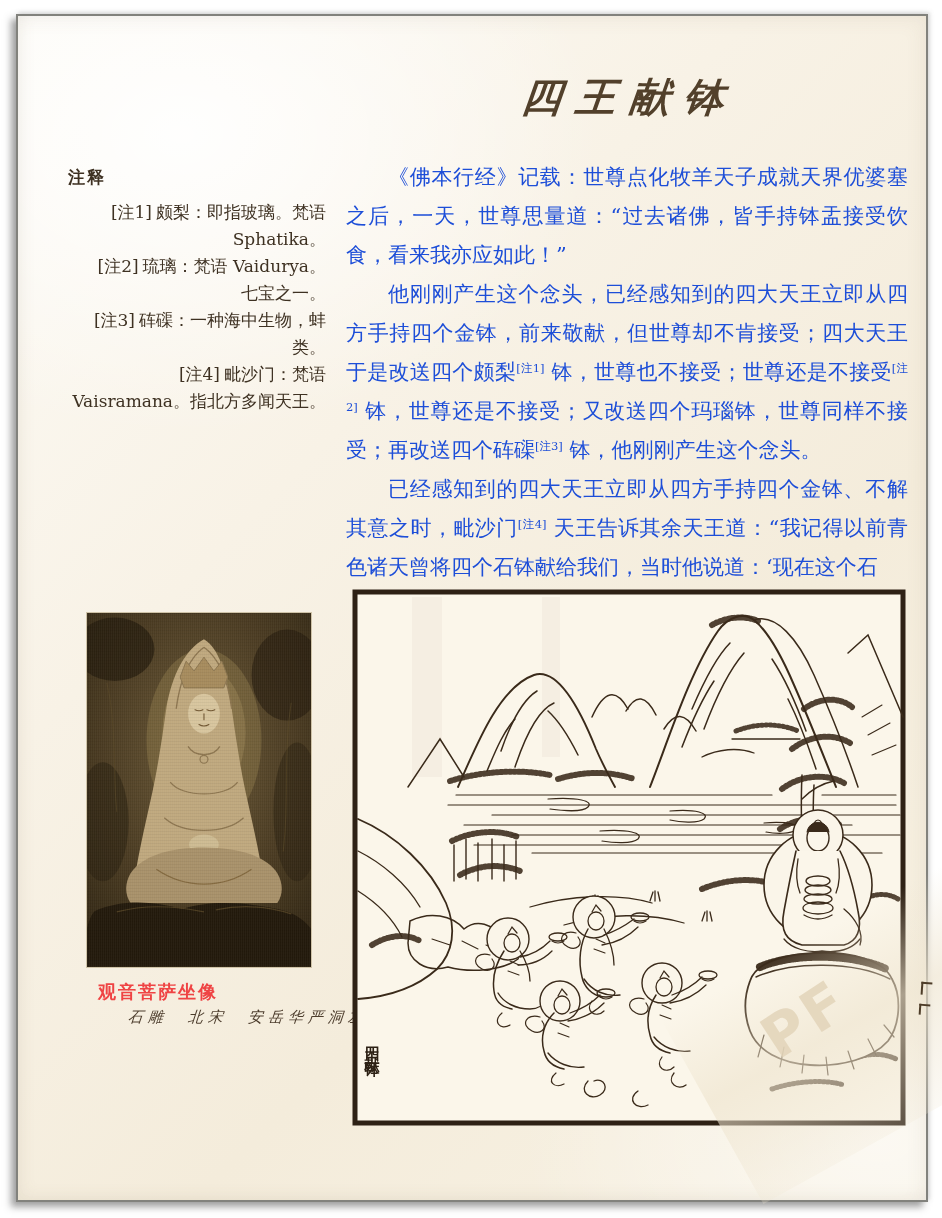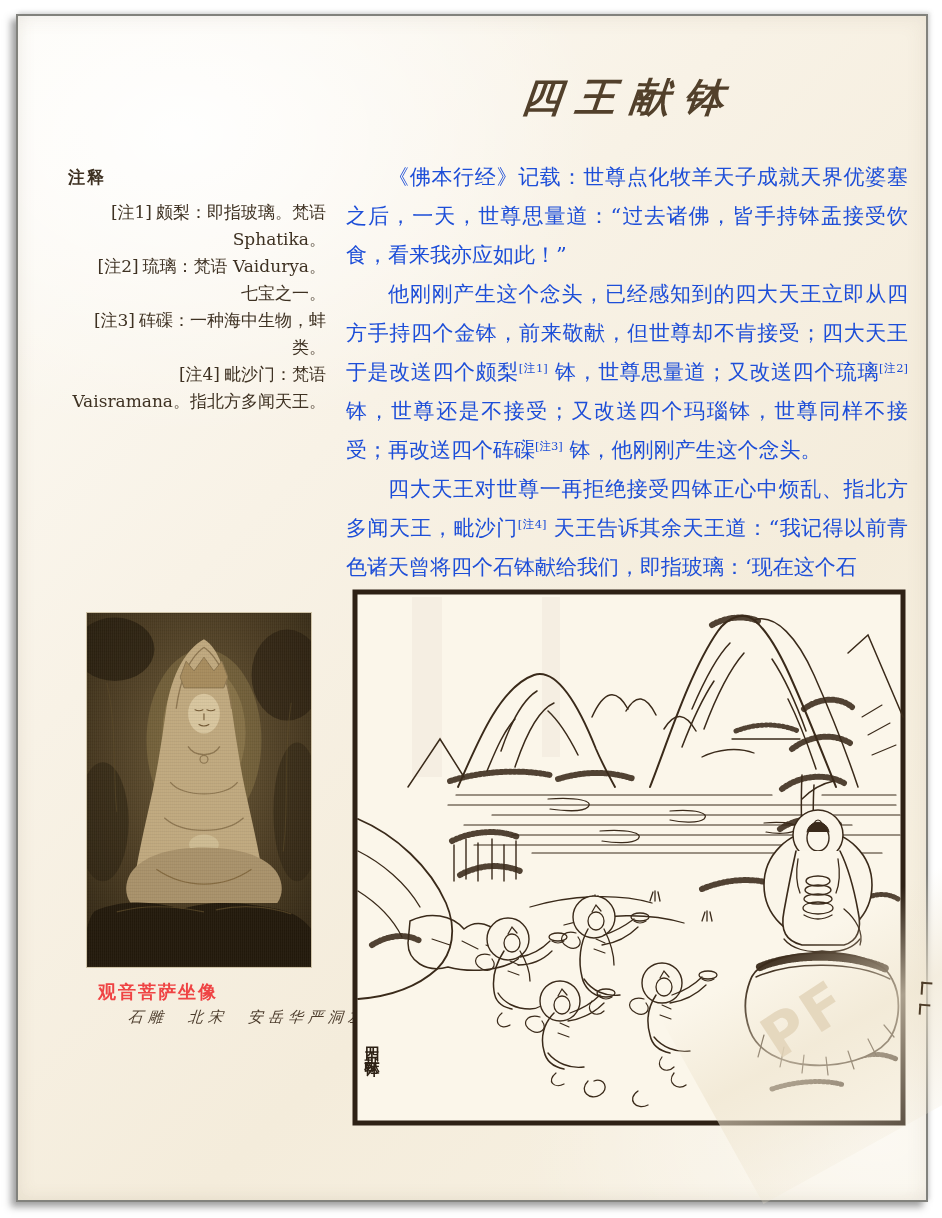--- a/index.html
+++ b/index.html
@@ -98,22 +98,22 @@
     <div id="notes-list">
         <div class="note-item"><span class="note-label">[注1]</span><span>颇梨：即指玻璃。梵语 Sphatika。</span></div>
         <div class="note-item"><span class="note-label">[注2]</span><span>琉璃：梵语 Vaidurya。七宝之一。</span></div>
         <div class="note-item"><span class="note-label">[注3]</span><span>砗磲：一种海中生物，蚌类。</span></div>
         <div class="note-item"><span class="note-label">[注4]</span><span>毗沙门：梵语 Vaisramana。指北方多闻天王。</span></div>
       </div>
   </aside>
 
   <main class="article" id="article">
       <p><span>《佛本行经》记载：世尊点化牧羊天子成就天界优婆塞之后，一天，世尊思量道：“过去诸佛，皆手持钵盂接受饮食，看来我亦应如此！”</span></p>
-      <p><span>他刚刚产生这个念头，已经感知到的四大天王立即从四方手持四个金钵，前来敬献，但世尊却不肯接受；四大天王于是改送四个颇梨</span><sup>[注1]</sup><span> 钵，世尊思量道；又改送四个琉璃</span><sup>[注2]</sup><span> 钵，世尊还是不接受；又改送四个玛瑙钵，世尊同样不接受；再改送四个砗磲</span><sup>[注3]</sup><span> 钵，他刚刚产生这个念头。</span></p>
-      <p><span>四大天王对世尊一再拒绝接受四钵正心中烦乱、指北方多闻天王，毗沙门</span><sup>[注4]</sup><span> 天王告诉其余天王道：“我记得以前青色诸天曾将四个石钵献给我们，即指玻璃：‘现在这个石</span></p>
+      <p><span>他刚刚产生这个念头，已经感知到的四大天王立即从四方手持四个金钵，前来敬献，但世尊却不肯接受；四大天王于是改送四个颇梨</span><sup>[注1]</sup><span> 钵，世尊也不接受；世尊还是不接受</span><sup>[注2]</sup><span> 钵，世尊还是不接受；又改送四个玛瑙钵，世尊同样不接受；再改送四个砗磲</span><sup>[注3]</sup><span> 钵，他刚刚产生这个念头。</span></p>
+      <p><span>已经感知到的四大天王立即从四方手持四个金钵、不解其意之时，毗沙门</span><sup>[注4]</sup><span> 天王告诉其余天王道：“我记得以前青色诸天曾将四个石钵献给我们，当时他说道：‘现在这个石</span></p>
     </main>
 
   <figure class="photo">
     <svg viewBox="0 0 226 356" aria-hidden="true">
       <defs>
         <radialGradient id="pvig" cx="50%" cy="40%" r="80%">
           <stop offset="0%" stop-color="#6d5b39"></stop>
           <stop offset="55%" stop-color="#4a3b22"></stop>
           <stop offset="100%" stop-color="#2c2211"></stop>
         </radialGradient>

